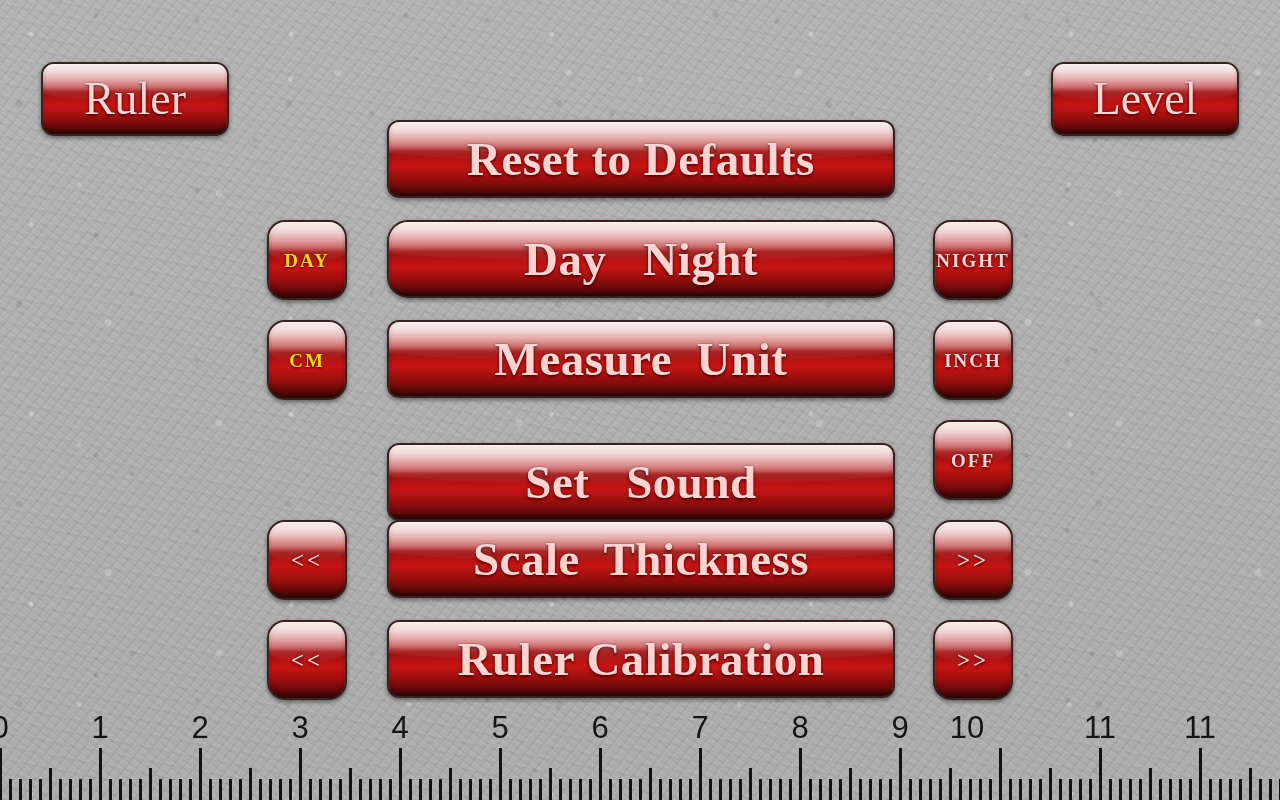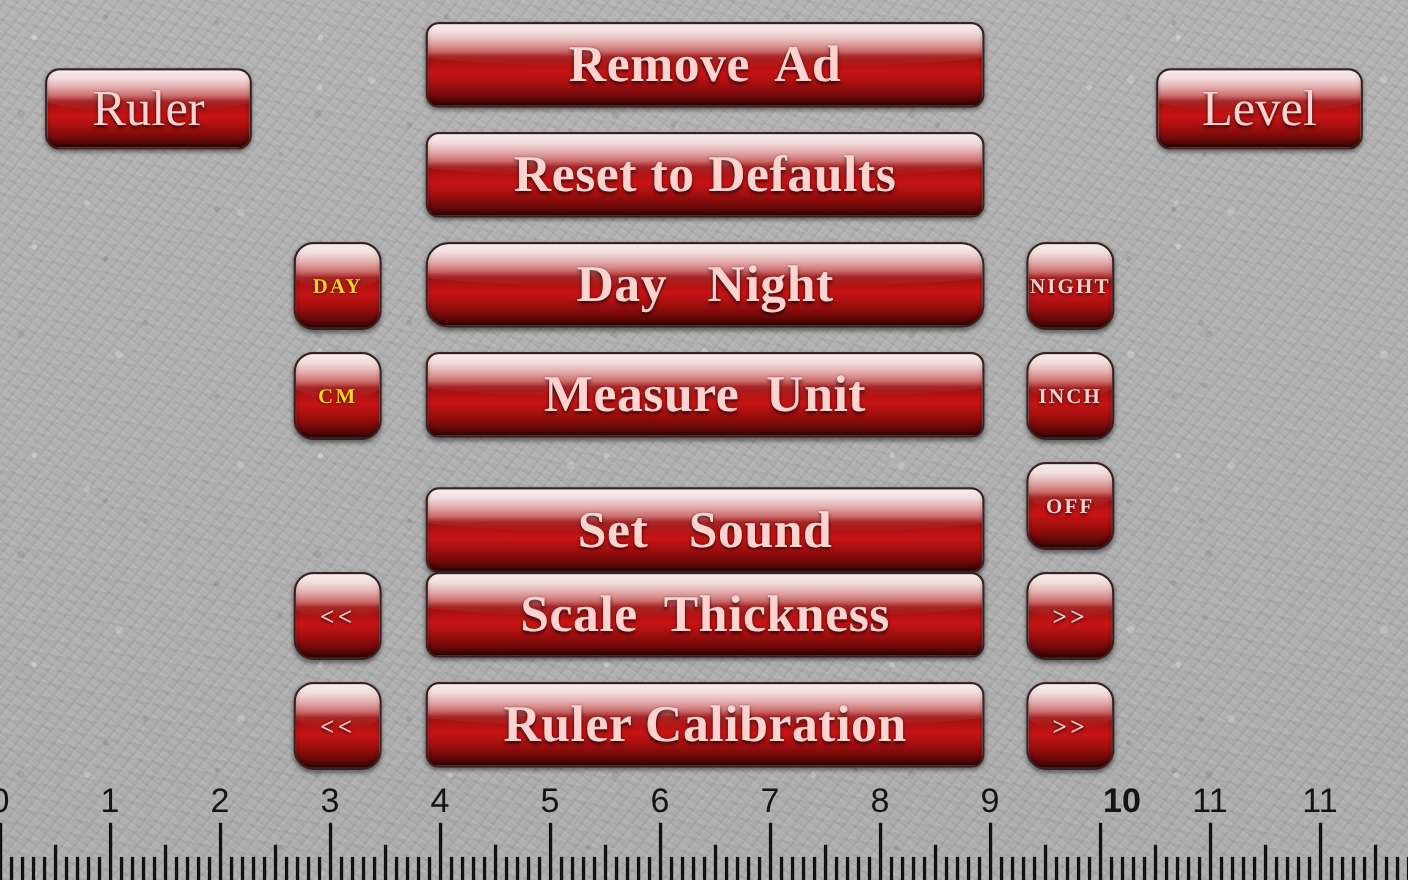--- a/index.html
+++ b/index.html
@@ -184,23 +184,20 @@
 <div id="app">
 
   <div class="btn btn-corner" style="left:41px; top:62px;">
     <span class="label">Ruler</span>
   </div>
 
   <div class="btn btn-corner" style="left:1051px; top:62px;">
     <span class="label">Level</span>
   </div>
 
-  <div class="btn btn-wide" style="top:20px;">
-    <span class="label">Remove  Ad</span>
-  </div>
 
   <div class="btn btn-wide" style="top:120px;">
     <span class="label">Reset to Defaults</span>
   </div>
 
   <div class="btn btn-small active" style="left:267px; top:220px;">
     <span class="label">DAY</span>
   </div>
   <div class="btn btn-wide" style="top:220px;border-radius:21px;">
     <span class="label">Day   Night</span>
@@ -379,18 +376,18 @@
       <div class="ruler-num" style="left: 0px;">0</div>
       <div class="ruler-num" style="left: 100px;">1</div>
       <div class="ruler-num" style="left: 200px;">2</div>
       <div class="ruler-num" style="left: 300px;">3</div>
       <div class="ruler-num" style="left: 400px;">4</div>
       <div class="ruler-num" style="left: 500px;">5</div>
       <div class="ruler-num" style="left: 600px;">6</div>
       <div class="ruler-num" style="left: 700px;">7</div>
       <div class="ruler-num" style="left: 800px;">8</div>
       <div class="ruler-num" style="left: 900px;">9</div>
-      <div class="ruler-num" style="left: 1020px; font-weight: bold;">10</div>
+      <div class="ruler-num" style="left: 967px;">10</div>
       <div class="ruler-num" style="left: 1100px;">11</div>
       <div class="ruler-num" style="left: 1200px;">11</div>
     </div>
 
 </div>
 
 </body></html>

